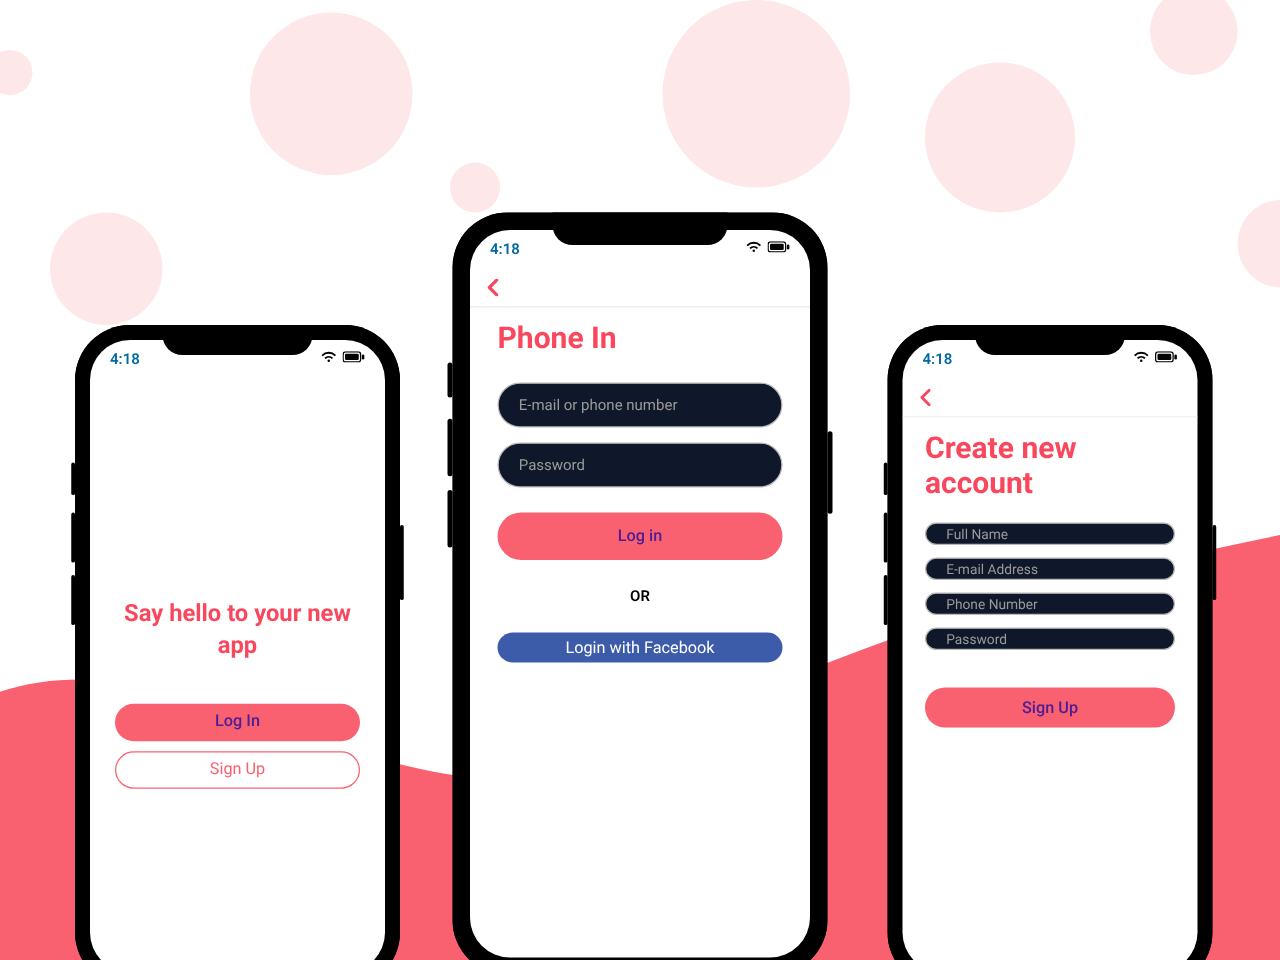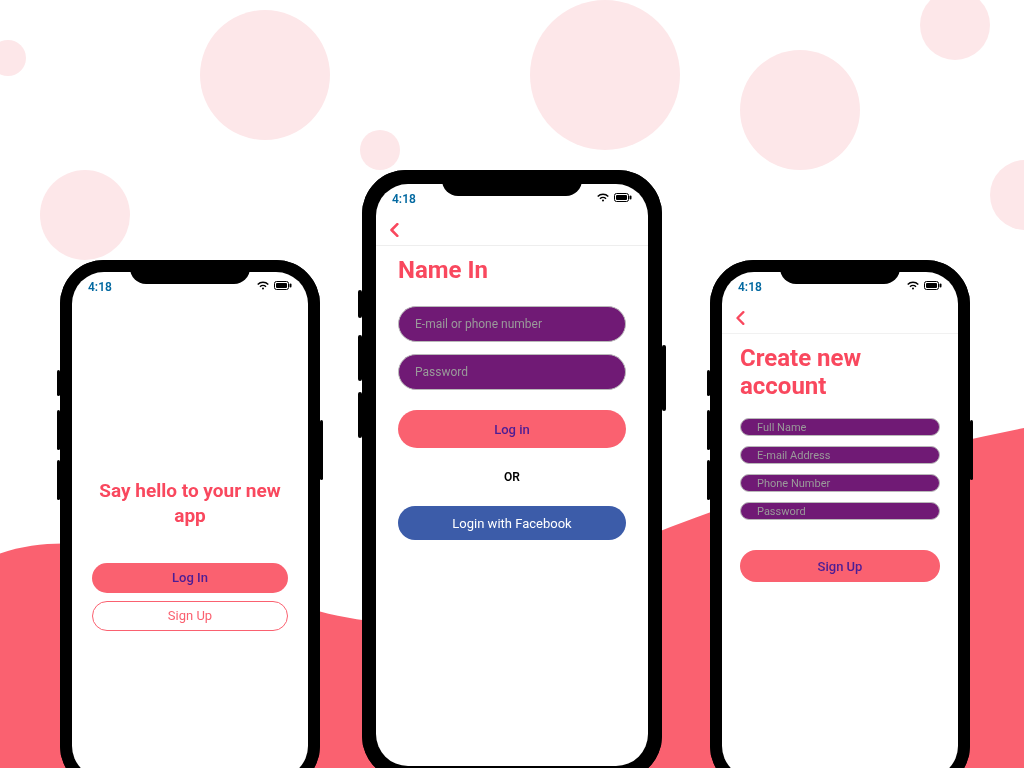--- a/index.html
+++ b/index.html
@@ -108,21 +108,21 @@
     user-select: none;
   }
   .pill.input {
     border: 1px solid #b9b9b9;
     color: #9a9a9a;
     justify-content: flex-start;
     padding: 0 16px;
     font-size: 12px;
     height: 36px;
     margin-bottom: 12px;
-    background: #701a75;
+    background: #0f172a;
   }
   .pill.input.sm { height: 18px; font-size: 11px; margin-bottom: 10px; }
   .pill.primary {
     background: #FA6170;
     color: #4c1d95;
     font-weight: 500;
   }
   .pill.outline {
     border: 1px solid #FA6170;
     color: #FA6170;
@@ -210,27 +210,27 @@
               <rect x="15.5" y="2.5" width="2" height="4" rx="1" fill="#000"></rect>
             </svg>
         </span>
       </div>
       <div class="navbar">
         <svg class="chev" viewBox="0 0 12 12">
             <path d="M8 1 L3 6 L8 11" stroke="#F9485E" stroke-width="2.2" fill="none" stroke-linecap="round" stroke-linejoin="round"></path>
           </svg>
       </div>
       <div class="content big">
-        <div class="title">Name In</div>
+        <div class="title">Phone In</div>
         <div class="pill input">E-mail or phone number</div>
         <div class="pill input">Password</div>
         <div class="gap8"></div>
         <div class="pill primary" style="height:38px;">Log in</div>
         <div class="or">OR</div>
-        <div class="pill fb" style="height:34px;">Login with Facebook</div>
+        <div class="pill fb" style="height:24px;">Login with Facebook</div>
       </div>
     </div>
     <div class="notch"></div>
   </div>
 
   <div class="phone small" style="left:710px; top:260px;">
     <div class="side-btn" style="left:-3px; top:110px; width:3px; height:26px;"></div>
     <div class="side-btn" style="left:-3px; top:150px; width:3px; height:40px;"></div>
     <div class="side-btn" style="left:-3px; top:200px; width:3px; height:40px;"></div>
     <div class="side-btn" style="right:-3px; top:160px; width:3px; height:60px;"></div>

